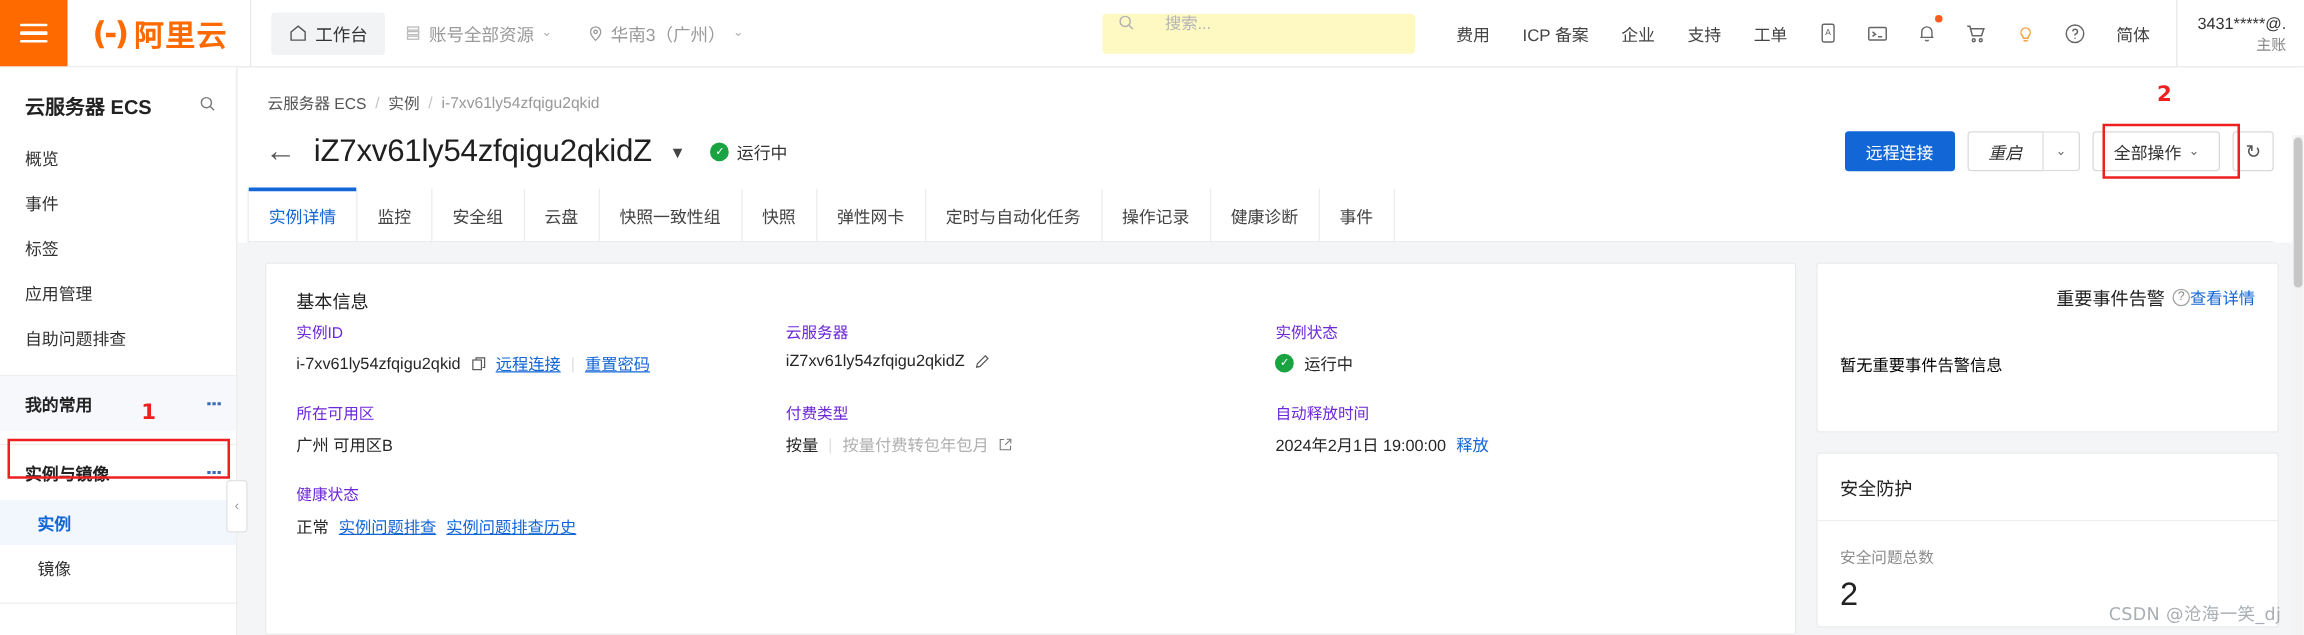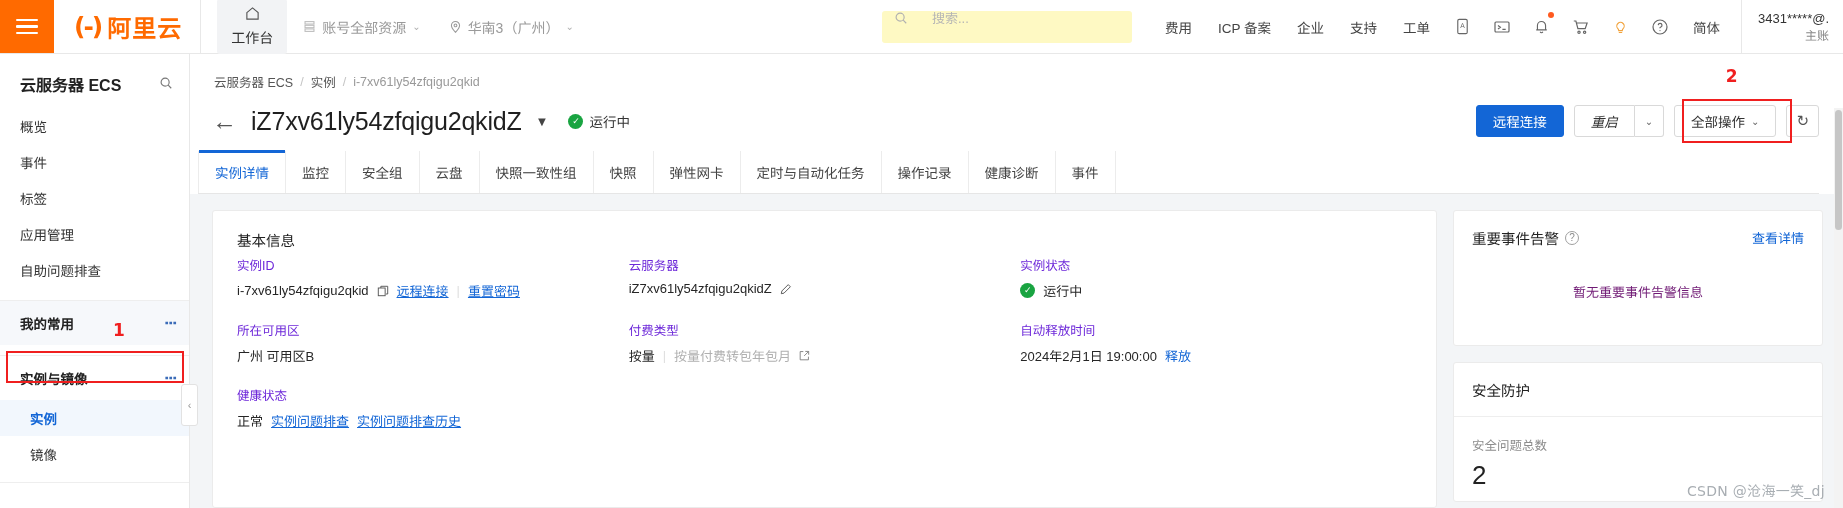--- a/index.html
+++ b/index.html
@@ -41,21 +41,21 @@
     color: #ff6a00; font-size: 25px; font-weight: 700; letter-spacing: -2px;
     font-family: "DejaVu Sans", sans-serif;
   }
   .brand .logo-text {
     color: #ff6a00; font-size: 24px; font-weight: 700; letter-spacing: 1px;
   }
   .topnav-left { display: flex; align-items: center; height: 100%; padding-left: 16px; gap: 4px; }
   .workbench {
     display: flex; align-items: center; gap: 6px;
     padding: 7px 14px; border-radius: 3px;
-    background: #f2f3f5; color: #333; font-size: 14px; cursor: pointer; flex-direction: column;
+    background: #f2f3f5; color: #333; font-size: 14px; cursor: pointer;
   }
   .topnav-item {
     display: flex; align-items: center; gap: 6px;
     padding: 7px 12px; color: #9a9a9a; font-size: 14px; cursor: pointer;
   }
   .topnav-item .caret { font-size: 10px; color: #b0b0b0; }
   .ico { display: inline-flex; align-items: center; justify-content: center; }
   .ico svg { display: block; }
 
   .topbar-spacer { flex: 1 1 auto; }
@@ -205,29 +205,29 @@
   .field-label { font-size: 12.5px; color: #6d28d9; margin-bottom: 7px; }
   .field-value { font-size: 13px; color: #262626; display: flex; align-items: center; gap: 8px; flex-wrap: wrap; }
   .link { color: #1366d6; cursor: pointer; }
   .link.u { text-decoration: underline; }
   .muted { color: #b0b0b0; }
   .vbar { color: #e0e0e0; }
   .mini-ico { color: #666; cursor: pointer; font-size: 12px; display: inline-flex; }
 
   .right-col { width: 370px; flex: 0 0 370px; display: flex; flex-direction: column; gap: 16px; }
   .card-right { padding: 16px 18px 18px; }
-  .rt-head { display: flex; align-items: center; justify-content: space-between; }
+  .rt-head { display: flex; align-items: center; justify-content: flex-end; }
   .rt-title { font-size: 14.5px; color: #222; display: flex; align-items: center; gap: 6px; }
   .q-circle {
     width: 14px; height: 14px; border-radius: 50%; border: 1px solid #a0a0a0;
     color: #8a8a8a; font-size: 10px; display: inline-flex; align-items: center;
     justify-content: center; cursor: pointer; line-height: 1;
   }
   .rt-link { font-size: 13px; color: #1366d6; cursor: pointer; }
-  .empty-text { text-align: center; color: #701a75; font-size: 13px; padding: 34px 0 26px; }
+  .empty-text { color: #000000; font-size: 13px; padding: 34px 0 26px; }
 
   .card-sec .sec-head { padding: 16px 18px; font-size: 14.5px; color: #222; border-bottom: 1px solid #eee; }
   .sec-body { padding: 18px 18px 10px; }
   .sec-label { font-size: 12.5px; color: #8c8c8c; margin-bottom: 6px; }
   .sec-num { font-size: 26px; color: #222; }
 
   .watermark {
     position: absolute; right: 18px; bottom: 8px;
     color: #9aa0a6; font-size: 14px; letter-spacing: .3px;
     font-family: "DejaVu Sans", sans-serif; pointer-events: none; opacity: .85;

